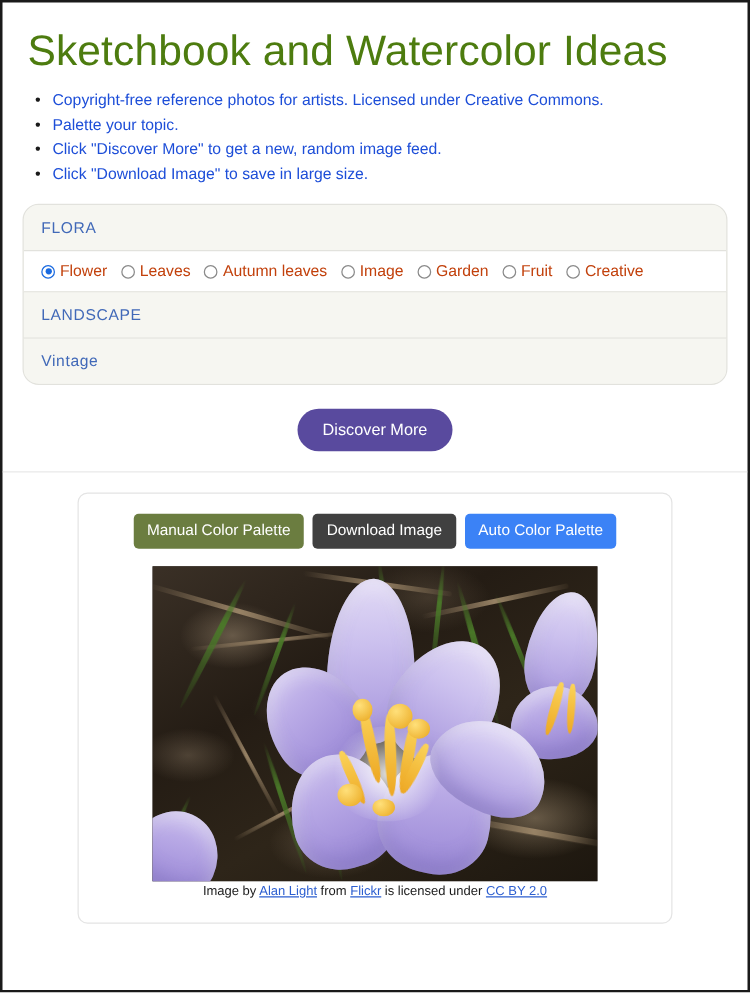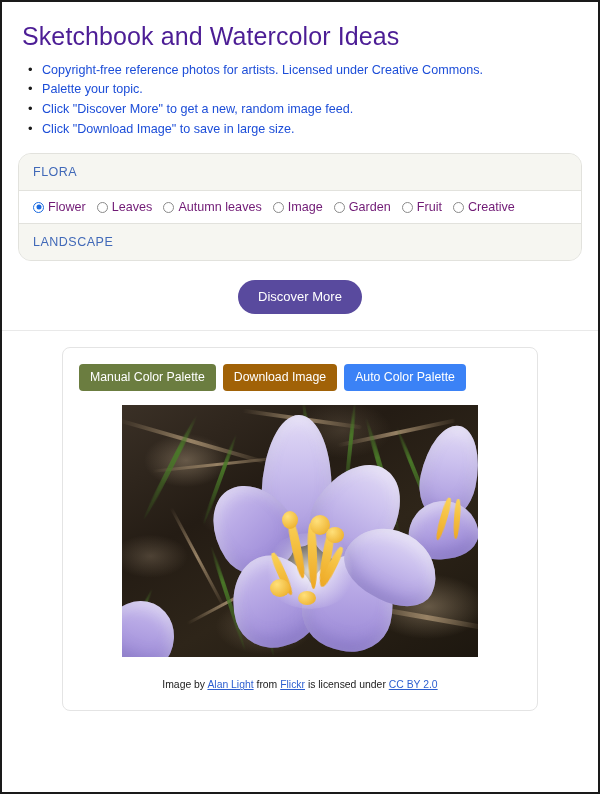--- a/index.html
+++ b/index.html
@@ -20,23 +20,23 @@
     border: 2px solid #1a1a1a;
     background: #ffffff;
     overflow: hidden;
   }
   .inner {
     padding: 14px 16px 0 16px;
   }
 
   
   .page-title {
-    font-size: 25px;
+    font-size: 34px;
     font-weight: normal;
-    color: #4c1d95;
+    color: #4d7c0f;
     margin: 6px 0 10px 4px;
     letter-spacing: 0.1px;
     line-height: 1.15;
   }
   .intro-list {
     margin: 0 0 14px 0;
     padding-left: 24px;
     list-style: none;
   }
   .intro-list li {
@@ -87,21 +87,21 @@
     display: flex;
     align-items: center;
     flex-wrap: wrap;
     gap: 0px;
   }
   .radio-opt {
     display: inline-flex;
     align-items: center;
     margin-right: 11px;
     font-size: 12.6px;
-    color: #701a75;
+    color: #c2410c;
     cursor: pointer;
     white-space: nowrap;
   }
   .radio-mark {
     width: 11px;
     height: 11px;
     border-radius: 50%;
     border: 1px solid #8a8a8a;
     background: #ffffff;
     margin-right: 4px;
@@ -154,36 +154,37 @@
   .result-card {
     margin: 16px 44px 0 44px;
     border: 1px solid #e4e4e4;
     border-radius: 8px;
     background: #ffffff;
     padding: 16px 16px 18px 16px;
     box-sizing: border-box;
   }
   .card-btn-row {
     display: flex;
+    justify-content: center;
     gap: 7px;
     margin-bottom: 14px;
   }
   .card-btn {
     border: none;
     border-radius: 4px;
     color: #ffffff;
     font-size: 12.3px;
     font-family: inherit;
     padding: 7px 11px 8px 11px;
     cursor: pointer;
     line-height: 1;
     white-space: nowrap;
   }
   .btn-manual { background: #6b7d40; }
-  .btn-download { background: #a16207; }
+  .btn-download { background: #404040; }
   .btn-auto { background: #3b82f6; }
 
   .photo-wrap {
     text-align: center;
   }
   .photo {
     display: inline-block;
     position: relative;
     width: 356px;
     height: 252px;
@@ -246,21 +247,21 @@
   .center-glow {
     position: absolute;
     border-radius: 50%;
     background: radial-gradient(circle, rgba(255,255,255,.85), rgba(255,255,255,0) 70%);
   }
 
   .caption {
     text-align: center;
     font-size: 10.4px;
     color: #1a1a1a;
-    margin-top: 22px;
+    margin-top: 3px;
     line-height: 1.2;
   }
   .caption a {
     color: #2d5fd0;
     text-decoration: underline;
   }
 </style>
 </head>
 <body>
 
@@ -321,20 +322,23 @@
           </div>
         </div>
       </div>
 
 
       <div class="acc-item">
         <div class="acc-header upper">LANDSCAPE</div>
       </div>
 
 
+      <div class="acc-item">
+        <div class="acc-header">Vintage</div>
+      </div>
 
     </div>
 
     <div class="discover-wrap">
       <button class="btn-discover">Discover More</button>
     </div>
 
     <hr class="divider">
 
     <div class="result-card">

